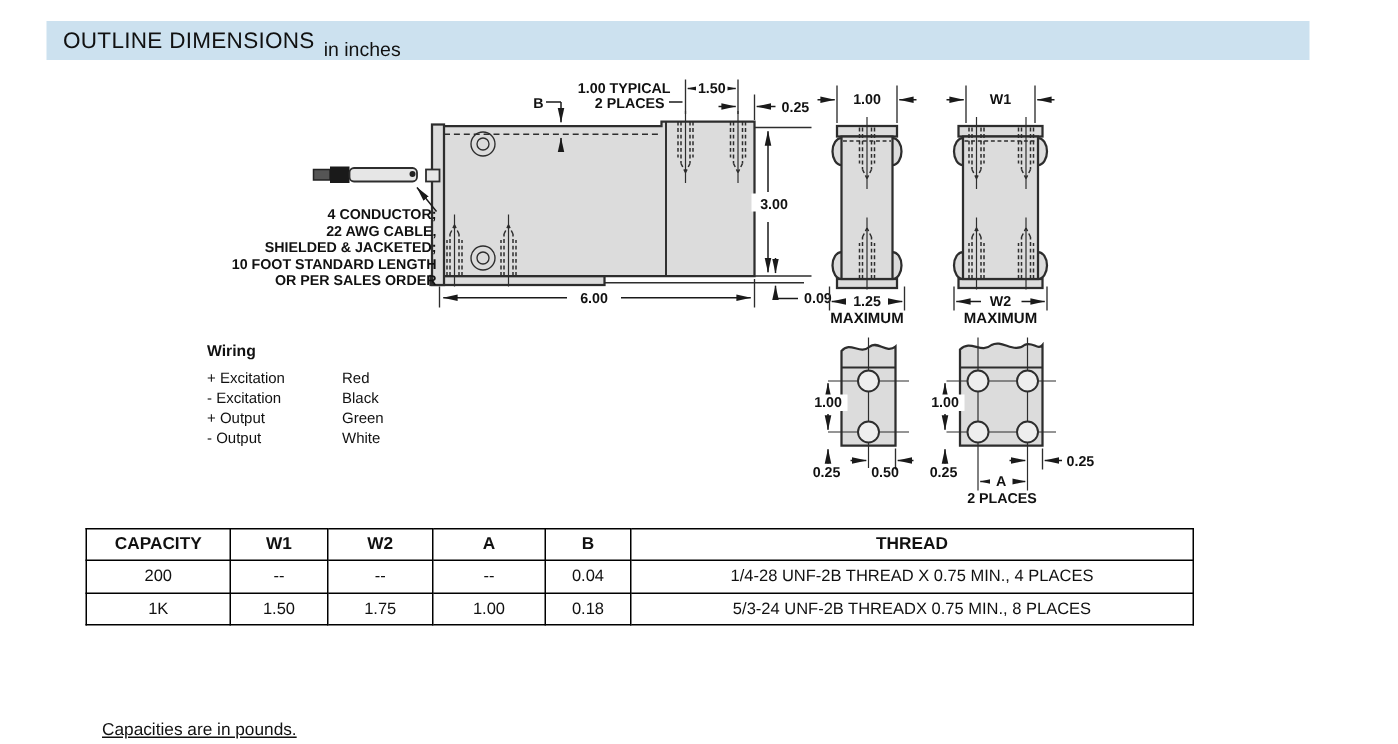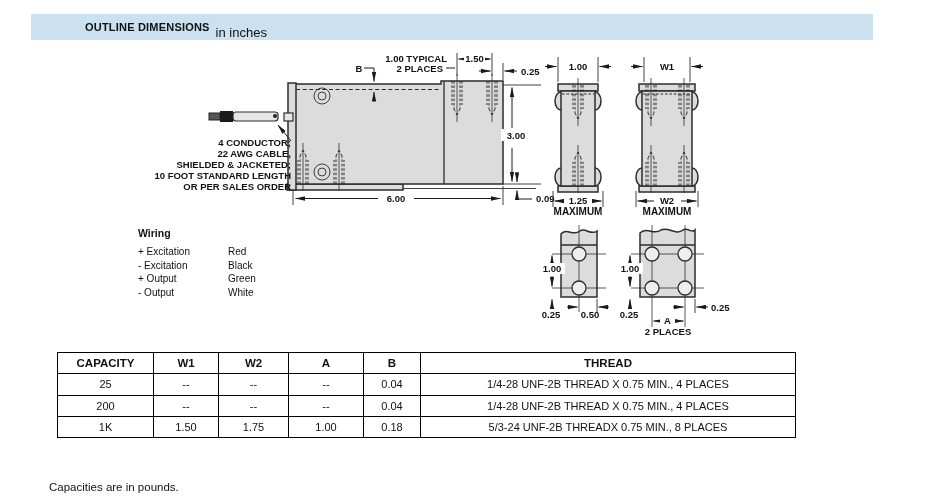--- a/index.html
+++ b/index.html
@@ -1,20 +1,20 @@
 <!DOCTYPE html>
 <html><head>
 <meta charset="utf-8">
 <style>
   html,body{margin:0;padding:0;background:#fff;}
   #page{position:relative;width:932px;height:496px;background:#fff;overflow:hidden;
         font-family:"Liberation Sans",sans-serif;color:#111;}
   .band{position:absolute;left:31px;top:14px;width:842px;height:26px;background:#cce1ef;
         display:flex;align-items:center;padding-left:11px;box-sizing:border-box;}
-  .band .t{font-weight:bold;font-size:11px;letter-spacing:.2px;margin-left:43px;}
+  .band .t{font-weight:normal;font-size:15px;letter-spacing:.2px;}
   .band .s{font-size:13px;margin-left:6px;margin-top:10px;}
   svg{position:absolute;left:0;top:0;}
   
   .shape{fill:#dcdcdc;stroke:#2d2d2d;stroke-width:1.5;}
   .edge{stroke:#2d2d2d;stroke-width:1.3;fill:none;}
   .thin{stroke:#2d2d2d;stroke-width:0.9;fill:none;}
   .cl{stroke:#2d2d2d;stroke-width:0.8;fill:none;}
   .dash{stroke:#2d2d2d;stroke-width:1;fill:none;stroke-dasharray:2.6,1.8;}
   .dashline{stroke:#2d2d2d;stroke-width:1;fill:none;stroke-dasharray:4,2.6;}
   .dim{stroke:#1a1a1a;stroke-width:1;fill:none;}
@@ -25,21 +25,21 @@
   text.de{font:bold 9.5px "Liberation Sans",sans-serif;text-anchor:end;}
   text.max{font:bold 10px "Liberation Sans",sans-serif;text-anchor:middle;}
   text.wt{font:bold 10.5px "Liberation Sans",sans-serif;text-anchor:start;}
   text.wr{font:10px "Liberation Sans",sans-serif;text-anchor:start;}
   
   .spec{position:absolute;left:57px;top:352px;}
   table{border-collapse:collapse;table-layout:fixed;width:738px;}
   th,td{border:1.5px solid #000;height:20.3px;padding:0;text-align:center;
         font:11px "Liberation Sans",sans-serif;white-space:nowrap;overflow:hidden;}
   th{font:bold 11.5px "Liberation Sans",sans-serif;}
-  .foot{position:absolute;left:49px;top:481px;font:11.5px "Liberation Sans",sans-serif;}
+  .foot{position:absolute;left:68px;top:481px;font:11.5px "Liberation Sans",sans-serif;text-decoration:underline;}
 </style>
 </head>
 <body>
 
 <div id="page">
 
   <div class="band">
     <span class="t">OUTLINE DIMENSIONS</span>
     <span class="s">in inches</span>
   </div>
@@ -259,28 +259,20 @@
       <tbody>
           <tr>
         <th>CAPACITY</th>
         <th>W1</th>
         <th>W2</th>
         <th>A</th>
         <th>B</th>
         <th>THREAD</th>
       </tr>
       <tr>
-        <td>25</td>
-        <td>--</td>
-        <td>--</td>
-        <td>--</td>
-        <td>0.04</td>
-        <td>1/4-28 UNF-2B THREAD X 0.75 MIN., 4 PLACES</td>
-      </tr>
-      <tr>
         <td>200</td>
         <td>--</td>
         <td>--</td>
         <td>--</td>
         <td>0.04</td>
         <td>1/4-28 UNF-2B THREAD X 0.75 MIN., 4 PLACES</td>
       </tr>
       <tr>
         <td>1K</td>
         <td>1.50</td>

